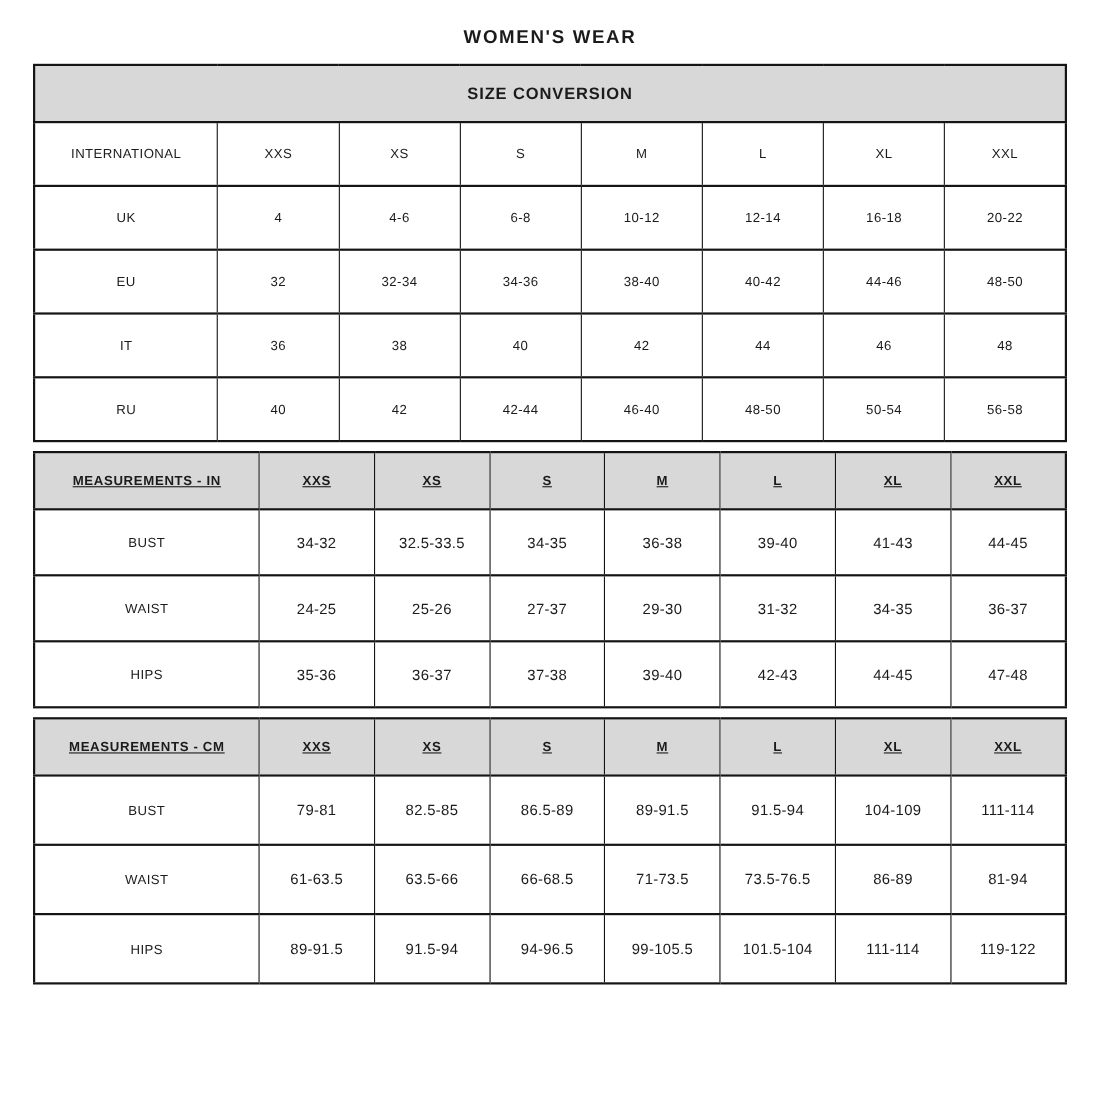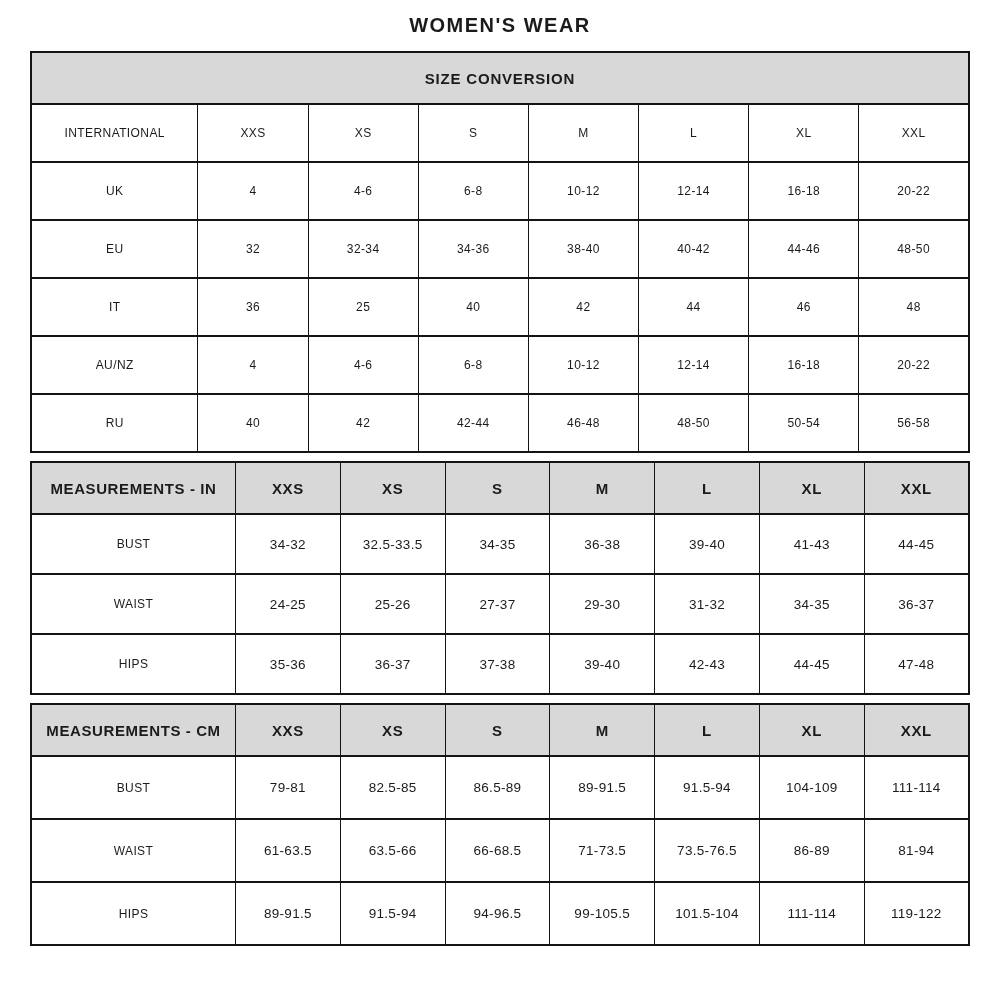--- a/index.html
+++ b/index.html
@@ -11,24 +11,24 @@
     color: #1b1b1b;
   }
   .page {
     width: 1000px;
     height: 1000px;
     box-sizing: border-box;
     padding: 12px 30px 5px 30px;
   }
   .page-title {
     text-align: center;
-    font-size: 20px;
+    font-size: 17px;
     font-weight: bold;
     letter-spacing: 1.5px;
-    margin: 2px 0 14px 0;
+    margin: 12px 0 14px 0;
   }
   table {
     width: 100%;
     border-collapse: collapse;
     table-layout: fixed;
     border-radius: 14px;
   }
   table.chart { border: 2px solid #141414; }
   td, th {
     border-left: 1px solid #141414;
@@ -50,22 +50,23 @@
   }
   .t1 td { height: 56px; font-size: 12px; font-weight: normal; letter-spacing: 0.4px; }
   .t1 .label-col { width: 17.8%; }
   .gap1 { height: 8px; }
   .gap2 { height: 8px; }
   
   .tm .head-cell {
     background: #d8d8d8;
     height: 50px;
     font-weight: bold;
-    font-size: 15px;
+    font-size: 12px;
     letter-spacing: 0.6px;
+    text-decoration: underline;
   }
   .tm td.row-label { font-size: 12px; letter-spacing: 0.4px; }
   .tm td { height: 58px; font-size: 13.5px; letter-spacing: 0.3px; }
   .t3 td { height: 61px; }
   .tm .label-col { width: 21.8%; }
 </style>
 </head>
 <body>
 
 <div class="page">
@@ -113,43 +114,33 @@
         <td>32-34</td>
         <td>34-36</td>
         <td>38-40</td>
         <td>40-42</td>
         <td>44-46</td>
         <td>48-50</td>
       </tr>
       <tr>
         <td>IT</td>
         <td>36</td>
-        <td>25</td>
+        <td>38</td>
         <td>40</td>
         <td>42</td>
         <td>44</td>
         <td>46</td>
         <td>48</td>
       </tr>
       <tr>
-        <td>AU/NZ</td>
-        <td>4</td>
-        <td>4-6</td>
-        <td>6-8</td>
-        <td>10-12</td>
-        <td>12-14</td>
-        <td>16-18</td>
-        <td>20-22</td>
-      </tr>
-      <tr>
         <td>RU</td>
         <td>40</td>
         <td>42</td>
         <td>42-44</td>
-        <td>46-48</td>
+        <td>46-40</td>
         <td>48-50</td>
         <td>50-54</td>
         <td>56-58</td>
       </tr>
     </tbody>
   </table>
 
   <div class="gap1"></div>
 
   <table class="chart tm t2">

